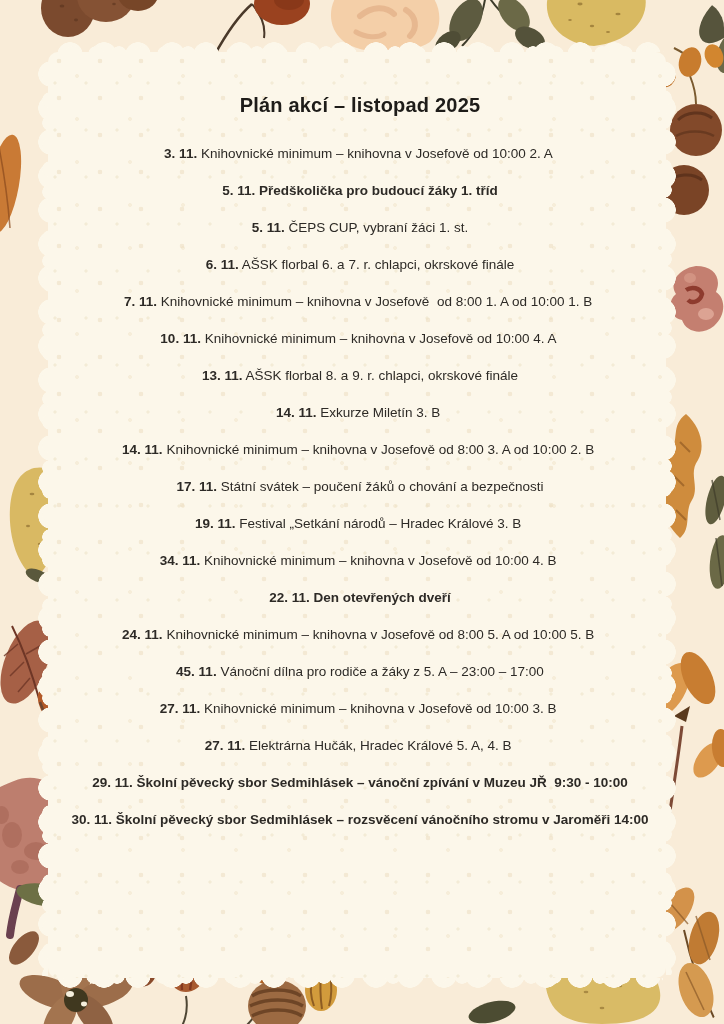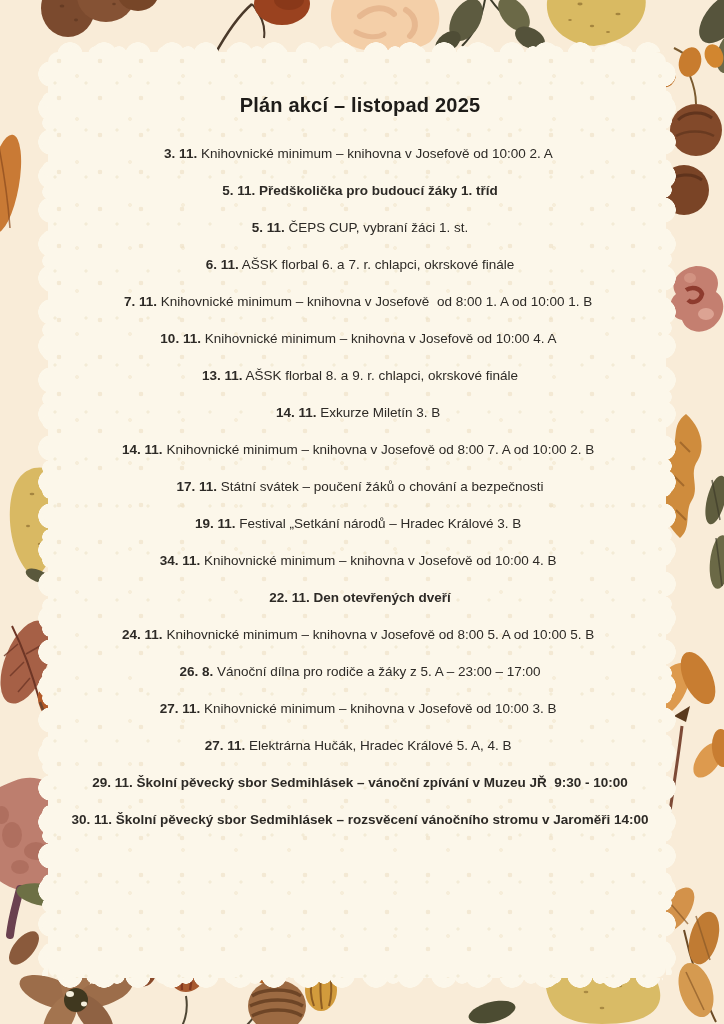--- a/index.html
+++ b/index.html
@@ -3,21 +3,21 @@
 <meta charset="utf-8">
 <style>
   :root{
     --bg:#f9ecd8;
     --panel:#fcf7ea;
     --ink:#2d2a26;
   }
   html,body{margin:0;padding:0;}
   body{width:724px;height:1024px;overflow:hidden;background:var(--bg);
        font-family:"Liberation Sans","DejaVu Sans",sans-serif;color:var(--ink);}
-  .page{position:relative;width:724px;height:1024px;background:var(--bg);overflow:hidden;}
+  .page{position:relative;width:724px;height:1024px;background:var(--bg);overflow:hidden;border-radius:28px;}
 
   
   .decor{position:absolute;z-index:1;pointer-events:none;}
 
   
   .panel{position:absolute;z-index:3;left:48px;top:52px;width:618px;height:926px;
          background:var(--panel);border-radius:10px;}
   .panel::after{content:"";position:absolute;inset:0;border-radius:inherit;
     background-image:
       radial-gradient(circle 2px at 11px 9px, rgba(236,222,192,.55) 2px, transparent 2.6px),
@@ -261,27 +261,27 @@
       <h1 class="title">Plán akcí – listopad 2025</h1>
       <div class="events">
           <div class="event-line"><span class="b">3. 11.</span><span> Knihovnické minimum – knihovna v Josefově od 10:00 </span><span class="u">2. A </span></div>
           <div class="event-line"><span class="b">5. 11. Předškolička pro budoucí žáky 1. tříd</span></div>
           <div class="event-line"><span class="b">5. 11.</span><span> ČEPS CUP,</span><span class="u"> vybraní žáci 1. st.</span></div>
           <div class="event-line"><span class="b">6. 11.</span><span> AŠSK florbal </span><span class="u">6. a 7. r. chlapci</span><span>, okrskové finále</span></div>
           <div class="event-line"><span class="b">7. 11.</span><span> Knihovnické minimum – knihovna v Josefově  od 8:00 </span><span class="u">1. A </span><span>od 10:00 </span><span class="u">1. B </span></div>
           <div class="event-line"><span class="b">10. 11.</span><span> Knihovnické minimum – knihovna v Josefově od 10:00 </span><span class="u">4. A </span></div>
           <div class="event-line"><span class="b">13. 11.</span><span> AŠSK florbal </span><span class="u">8. a 9. r</span><span>. chlapci, okrskové finále</span></div>
           <div class="event-line"><span class="b">14. 11.</span><span> Exkurze Miletín </span><span class="u">3. B </span></div>
-          <div class="event-line"><span class="b">14. 11.</span><span> Knihovnické minimum – knihovna v Josefově od 8:00 </span><span class="u">7. A</span><span> od 10:00 </span><span class="u">2. B </span></div>
+          <div class="event-line"><span class="b">14. 11.</span><span> Knihovnické minimum – knihovna v Josefově od 8:00 </span><span class="u">3. A</span><span> od 10:00 </span><span class="u">2. B </span></div>
           <div class="event-line"><span class="b">17. 11.</span><span> Státní svátek – poučení žáků o chování a bezpečnosti</span></div>
           <div class="event-line"><span class="b">19. 11.</span><span> Festival „Setkání národů – Hradec Králové </span><span class="u">3. B </span></div>
           <div class="event-line"><span class="b">34. 11.</span><span> Knihovnické minimum – knihovna v Josefově od 10:00</span><span class="u"> 4. B </span></div>
           <div class="event-line"><span class="b">22. 11. Den otevřených dveří</span></div>
           <div class="event-line"><span class="b">24. 11.</span><span> Knihovnické minimum – knihovna v Josefově od 8:00 </span><span class="u">5. A</span><span> od 10:00 </span><span class="u">5. B </span></div>
-          <div class="event-line"><span class="b">26. 8.</span><span> Vánoční dílna pro rodiče a žáky z </span><span class="u">5. A</span><span> – 23:00 – 17:00</span></div>
+          <div class="event-line"><span class="b">45. 11.</span><span> Vánoční dílna pro rodiče a žáky z </span><span class="u">5. A</span><span> – 23:00 – 17:00</span></div>
           <div class="event-line"><span class="b">27. 11.</span><span> Knihovnické minimum – knihovna v Josefově od 10:00 </span><span class="u">3. B </span></div>
           <div class="event-line"><span class="b">27. 11.</span><span> Elektrárna Hučák, Hradec Králové </span><span class="u">5. A, 4. B </span></div>
           <div class="event-line"><span class="b">29. 11. Školní pěvecký sbor Sedmihlásek – vánoční zpívání v Muzeu JŘ  9:30 - 10:00</span></div>
           <div class="event-line"><span class="b">30. 11. Školní pěvecký sbor Sedmihlásek – rozsvěcení vánočního stromu v Jaroměři 14:00</span></div>
         </div>
     </div>
   </div>
 </div>
 
 </body></html>

